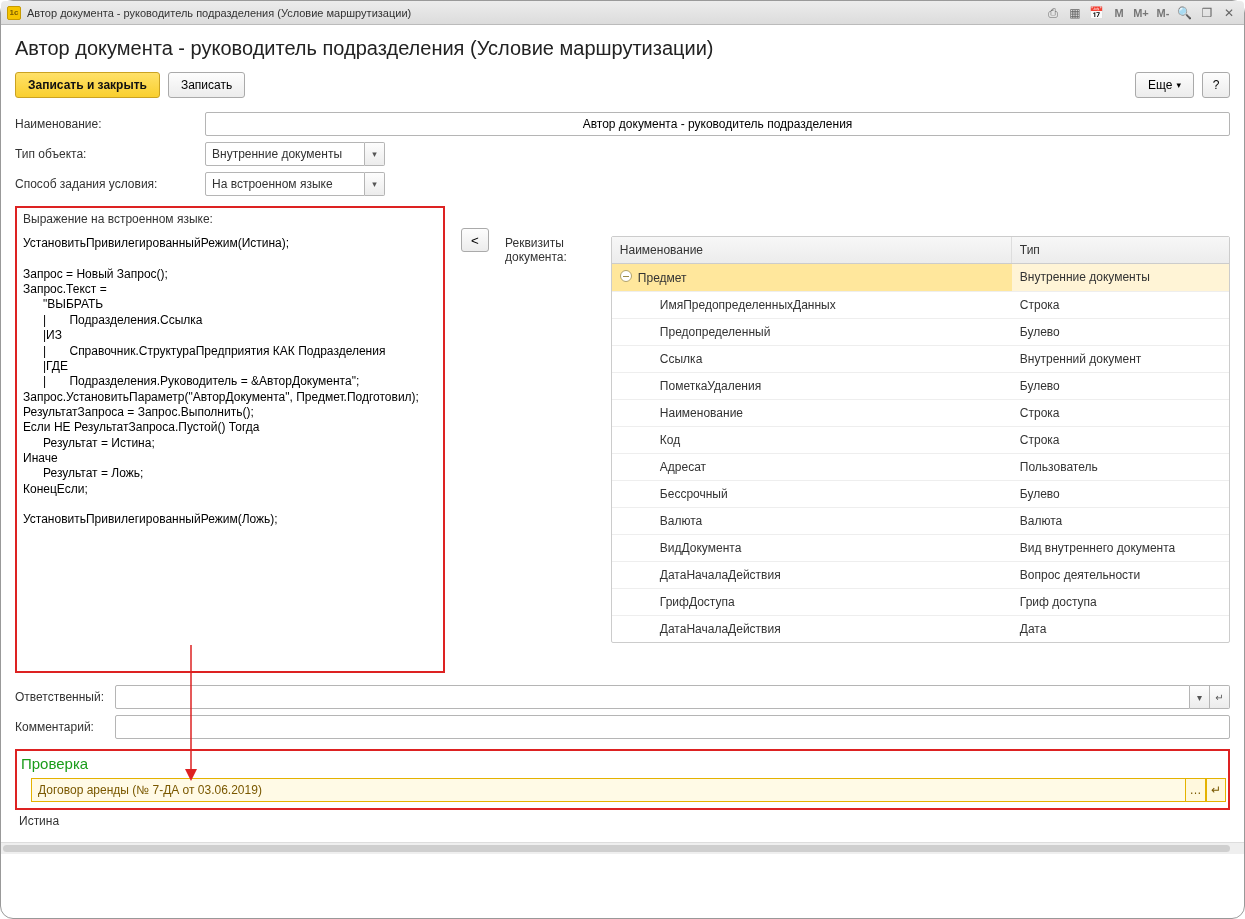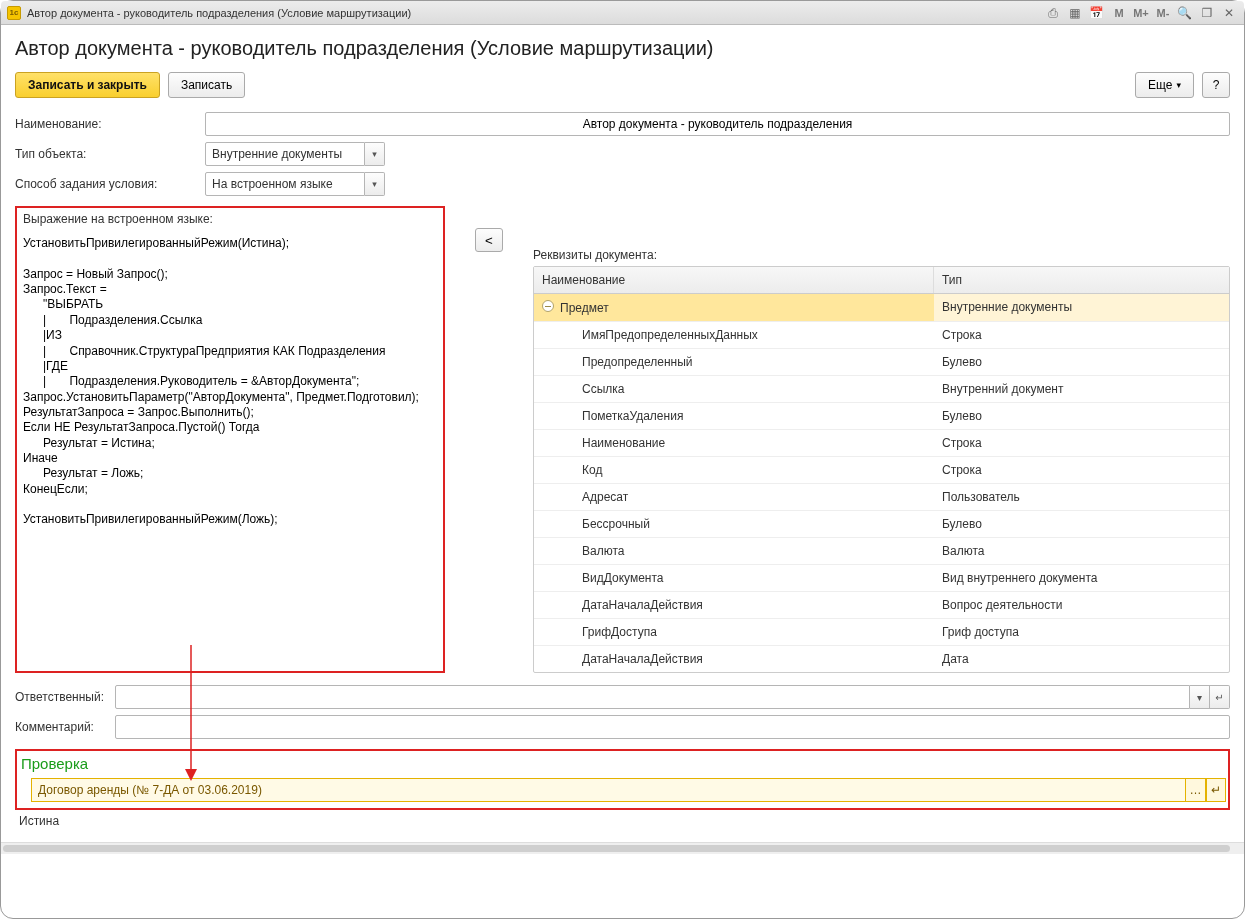--- a/index.html
+++ b/index.html
@@ -78,24 +78,24 @@
     height: 24px; border:1px solid #b5b5b5; border-radius:2px; padding: 0 6px; font-size:12px; background:#fff; flex:1;text-align:center;
   }
   .select-wrap { display:inline-flex; }
   .select {
     height: 24px; border:1px solid #b5b5b5; border-radius:2px 0 0 2px; padding: 0 6px; font-size:12px; background:#fff; min-width: 160px; display:flex; align-items:center;
   }
   .select-btn {
     height:24px;width:20px;border:1px solid #b5b5b5;border-left:none;border-radius:0 2px 2px 0;background:linear-gradient(#fdfdfd,#ececec);display:flex;align-items:center;justify-content:center;cursor:pointer;font-size:9px;color:#555;
   }
   .two-col {
-    display:flex; gap: 30px; align-items:flex-end; margin-top:4px;
+    display:flex; gap: 16px; align-items:center; margin-top:4px;
   }
   .left-col { width: 430px; display:flex;flex-direction:column; }
-  .right-col { flex: 1; display:flex;flex-direction:column; }
+  .right-col { flex: 1; display:flex;flex-direction:row; }
   .section-label { font-size:12px; color:#333; margin: 0 0 4px 0;}
   .expr-box {
     border: 2px solid #d22; background:#fff; width: 430px;
   }
   .expr-box .expr-label { padding: 4px 6px; font-size:12px; border-bottom: none; }
   .expr-text {
     width:100%; height: 438px; border:none; resize:none; padding:6px; font-family: Arial, sans-serif; font-size:12px; line-height:1.28; white-space:pre; overflow:auto;
   }
   .insert-btn { width:28px; height:24px; border:1px solid #aaa; background:linear-gradient(#fdfdfd,#ececec); border-radius:3px; align-self:flex-start; margin-top:22px; cursor:pointer;}
   .table {

